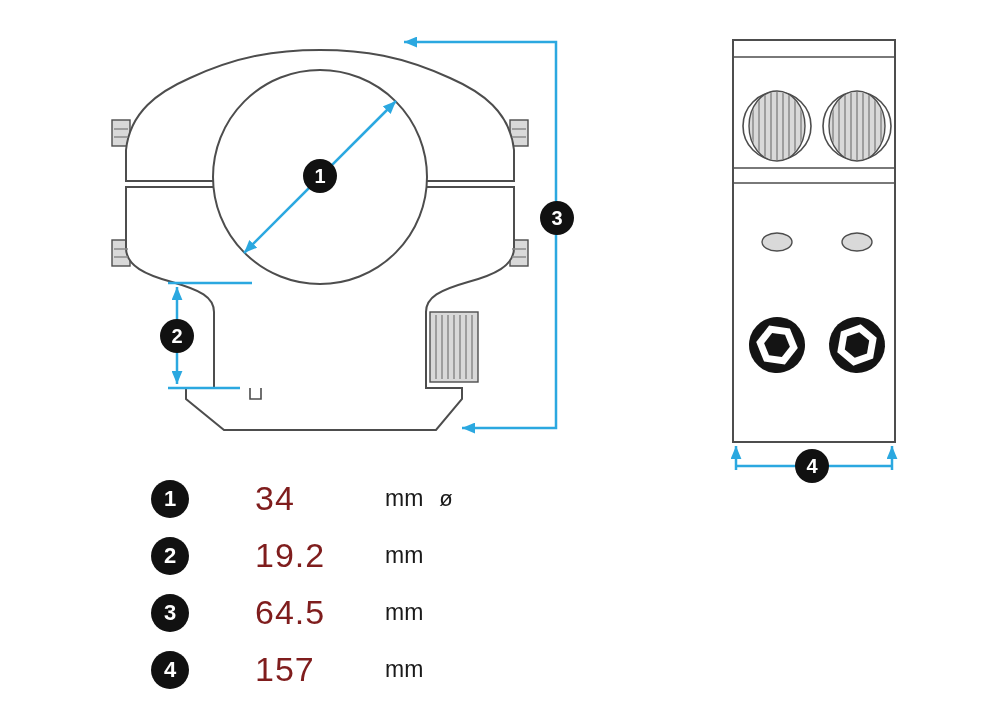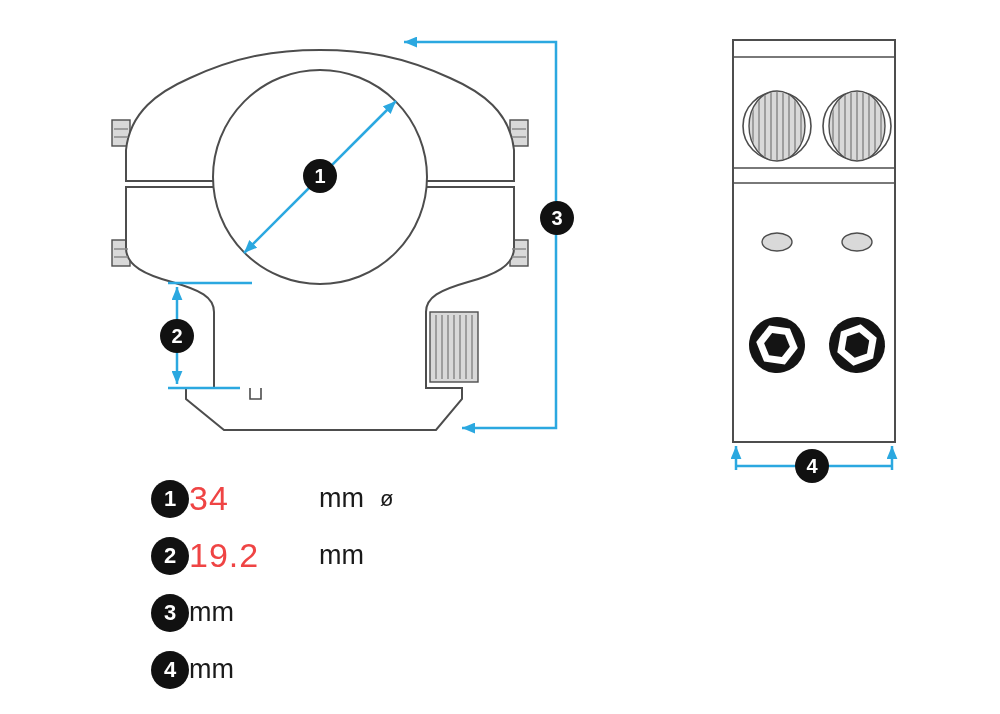--- a/index.html
+++ b/index.html
@@ -81,27 +81,28 @@
     background: var(--badge, #111111);
     color: #ffffff;
     font-size: 22px;
     font-weight: 700;
     display: flex;
     align-items: center;
     justify-content: center;
     flex: 0 0 38px;
   }
   .lvalue {
+    margin-left: 66px;
     width: 130px;
     font-size: 34px;
-    color: #ef4444;
+    color: #7f1d1d;
     letter-spacing: 1px;
   }
   .lunit {
-    font-size: 27px;
+    font-size: 23px;
     color: #1a1a1a;
   }
   .lsuffix {
     font-size: 22px;
     color: #1a1a1a;
     margin-left: 16px;
   }
 </style>
 </head>
 <body>
@@ -238,23 +239,25 @@
       <span class="lsuffix">ø</span>
     </div>
     <div class="legend-row">
       <span class="lbadge">2</span>
       <span class="lvalue">19.2</span>
       <span class="lunit">mm</span>
       <span class="lsuffix"></span>
     </div>
     <div class="legend-row">
       <span class="lbadge">3</span>
+      <span class="lvalue">64.5</span>
       <span class="lunit">mm</span>
       <span class="lsuffix"></span>
     </div>
     <div class="legend-row">
       <span class="lbadge">4</span>
+      <span class="lvalue">157</span>
       <span class="lunit">mm</span>
       <span class="lsuffix"></span>
     </div>
   </div>
 
 </div>
 
 </body></html>

